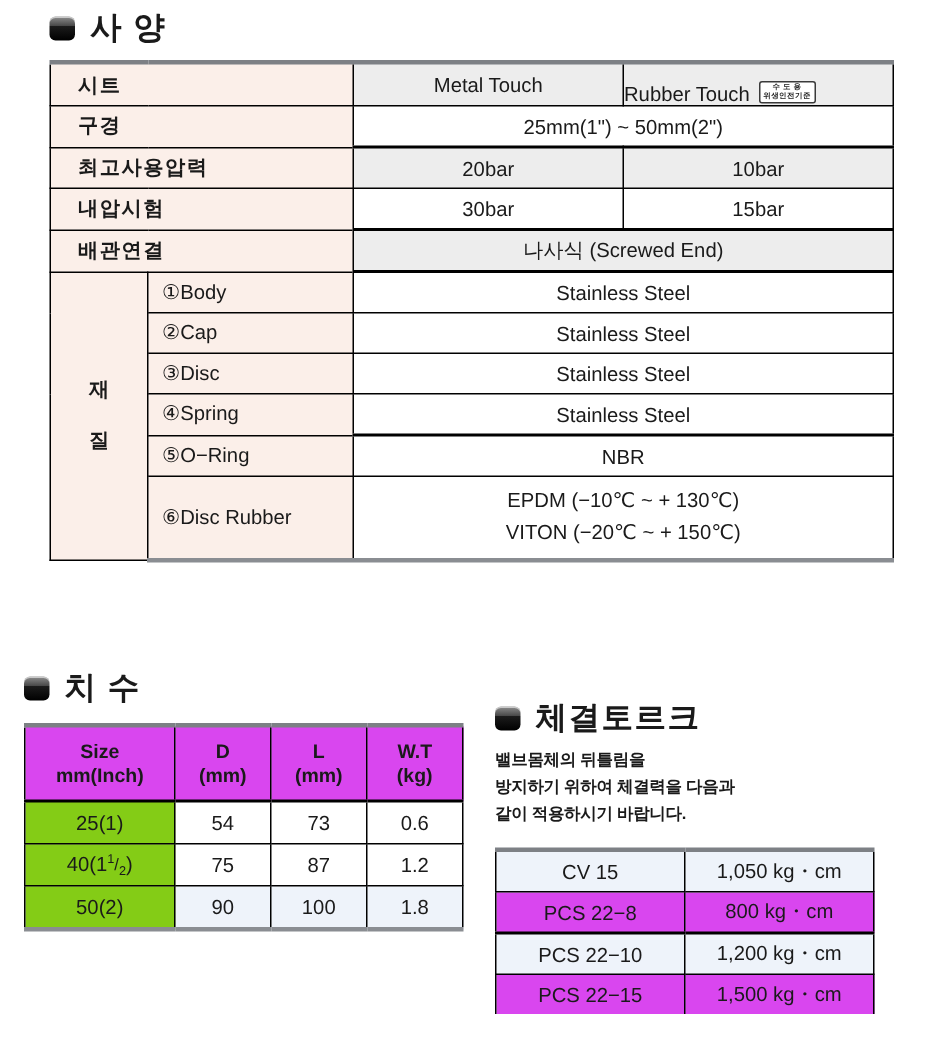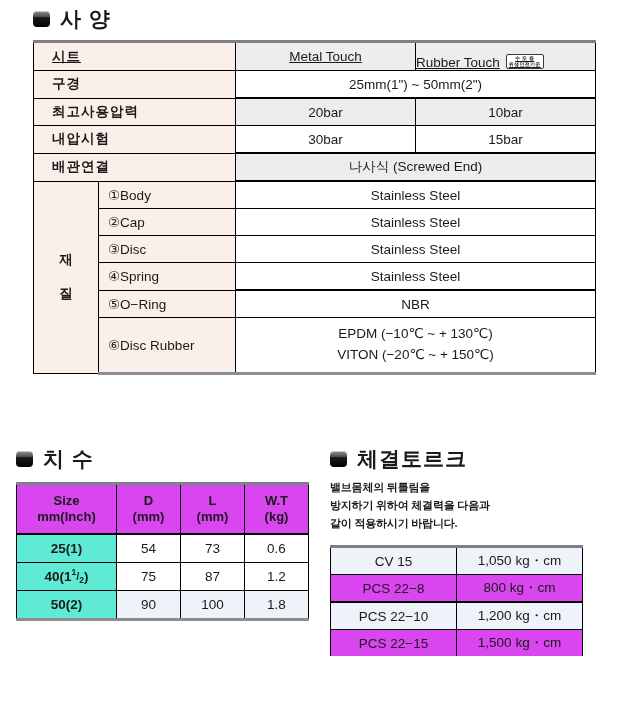--- a/index.html
+++ b/index.html
@@ -51,21 +51,21 @@
   }
 
   
   #spec-wrap { position: absolute; left: 33px; top: 8px; width: 562px; }
   #spec-table { width: 562px; margin-top: 11px; }
   #spec-table td {
     border: 1px solid #000;
     font-size: 13.5px;
     height: 26px;
   }
-  #spec-table .rule-top td { border-top: 3px solid #7d8085; text-decoration: underline; }
+  #spec-table .rule-top td { border-top: 3px solid #7d8085; }
   #spec-table .rule-bot td { border-bottom: 3px solid #8a8d92; }
   .lbl {
     background: #fbefe9;
     font-weight: bold;
     font-size: 14px;
     letter-spacing: 1px;
   }
   .lbl-spread {
     display: block;
     padding: 0 18px;
@@ -118,28 +118,28 @@
     background: #d946ef;
     font-weight: bold;
     font-size: 13px;
     height: 48px;
     line-height: 1.25;
     border-top: 3px solid #7d8085;
     border-bottom: 2.5px solid #000;
   }
   #dim-table tbody td { border-bottom: 1.5px solid #000; }
   #dim-table tbody tr:last-child td { border-bottom: 3px solid #8a8d92; }
-  .sz { background: #5eead4; font-weight: bold; }
+  .sz { background: #84cc16; font-weight: normal; }
   .row-a { background: #ffffff; }
   .row-b { background: #eef3fa; }
   .frac { font-size: 11px; }
   .frac sup, .frac sub { font-size: 8.5px; }
 
   
-  #tq-wrap { position: absolute; left: 330px; top: 448px; width: 268px; }
+  #tq-wrap { position: absolute; left: 330px; top: 468px; width: 268px; }
   #tq-note {
     margin-top: 10px;
     font-size: 11px;
     font-weight: bold;
     line-height: 1.62;
     letter-spacing: -.2px;
   }
   #tq-table { width: 252px; margin-top: 13px; }
   #tq-table td {
     border-left: 1px solid #000;

